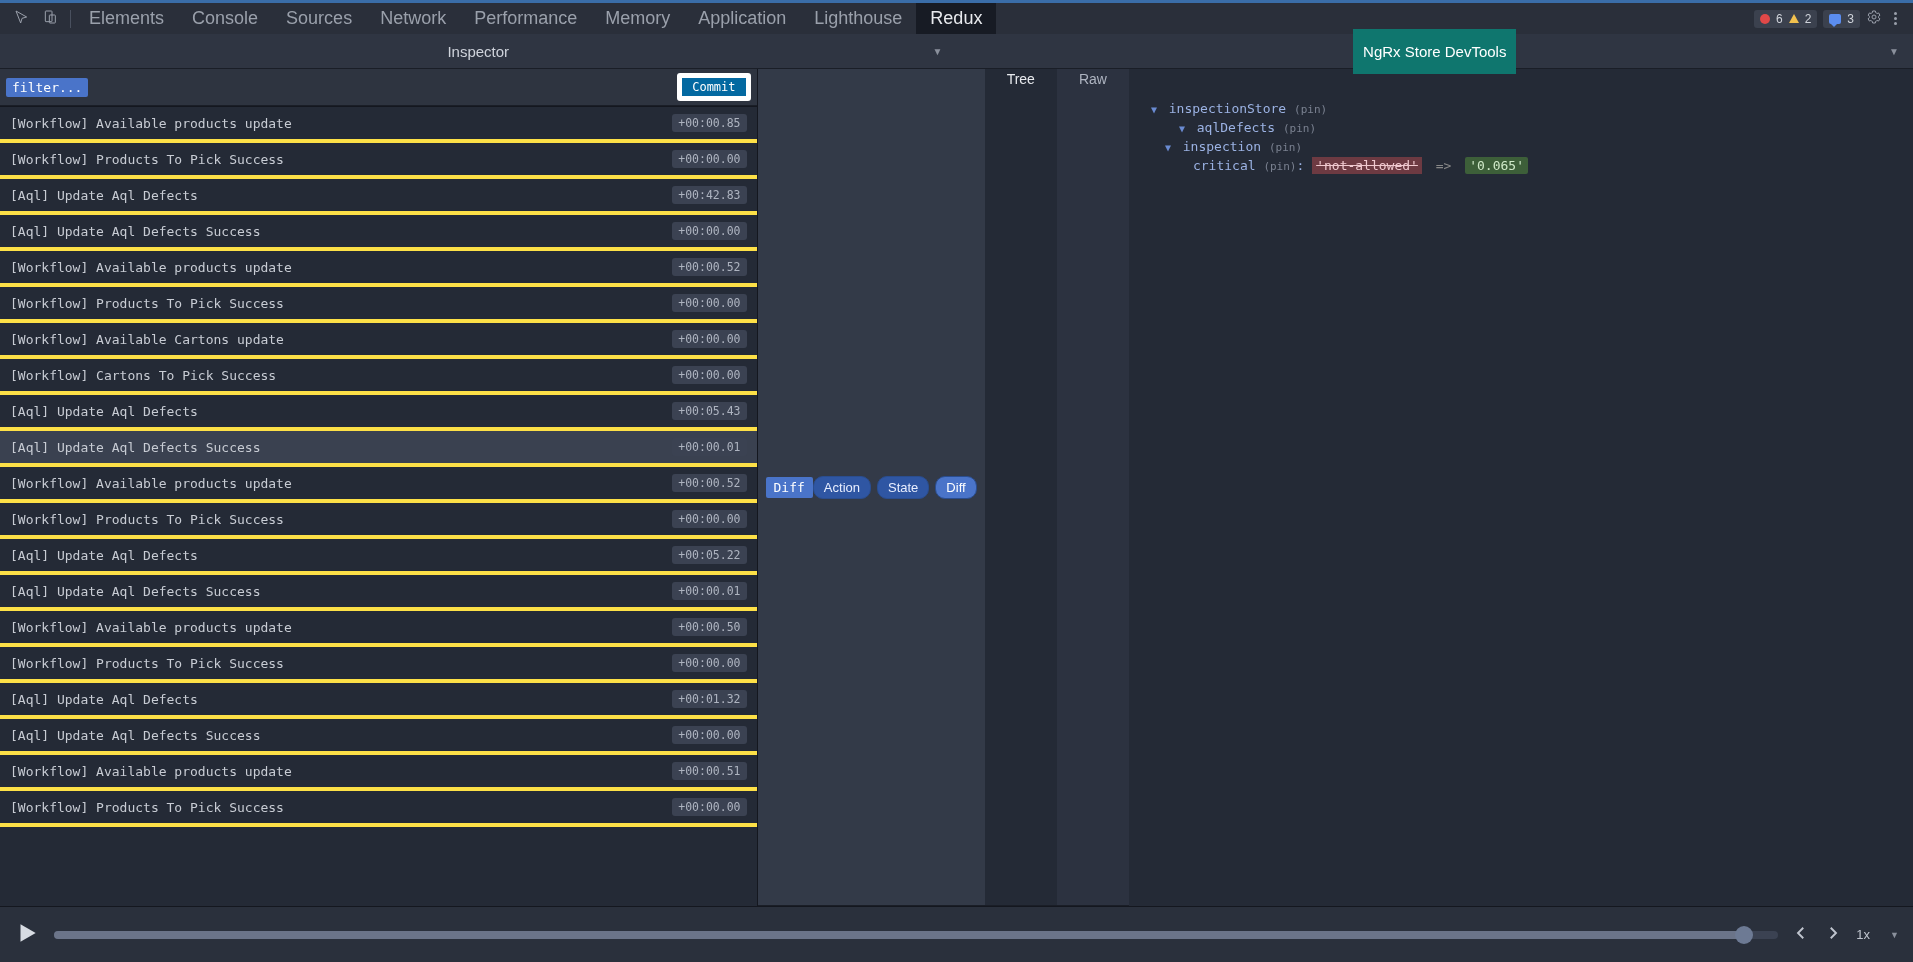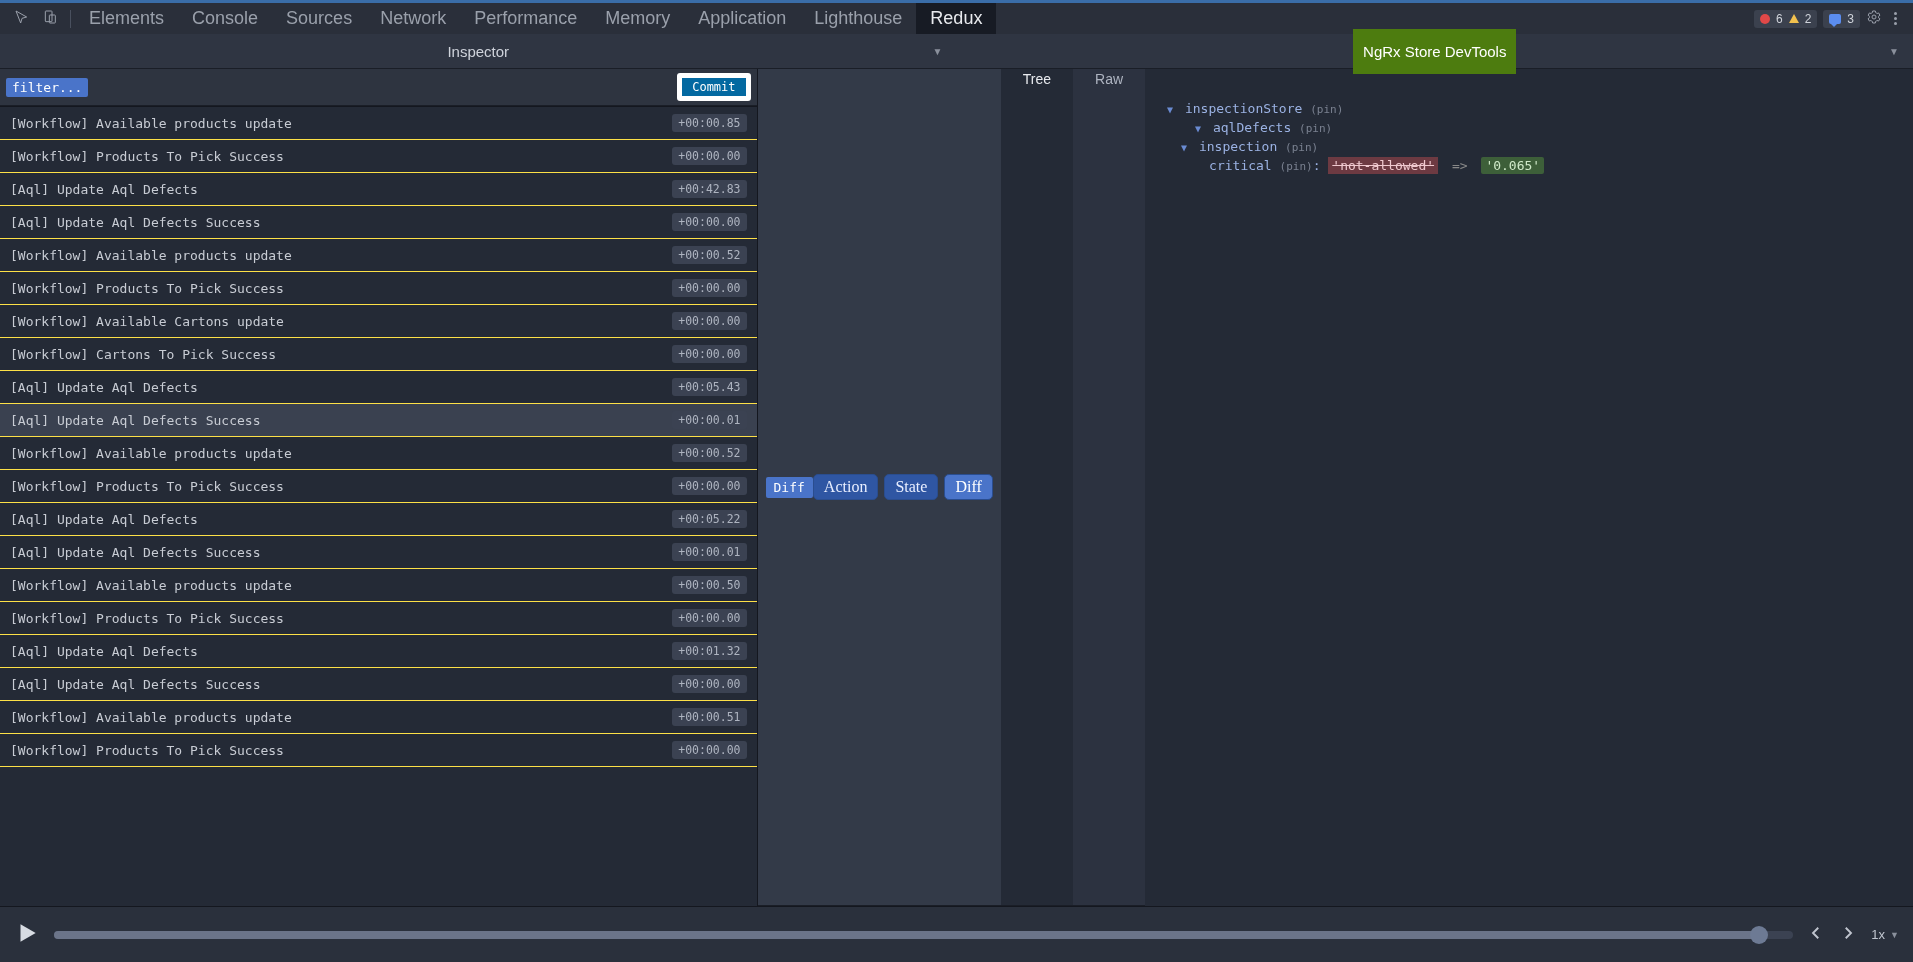--- a/index.html
+++ b/index.html
@@ -23,45 +23,45 @@
   .chat-ico:after { content: ""; position: absolute; left: 2px; bottom: -3px; width: 0; height: 0; border-left: 3px solid transparent; border-right: 3px solid transparent; border-top: 3px solid #5b8def;}
   .gear { width: 16px; height: 16px; color: #9aa0ab; }
   .kebab { display: flex; flex-direction: column; gap: 2px; padding: 0 6px; cursor: pointer; }
   .kebab span { width: 3px; height: 3px; background: #9aa0ab; border-radius: 50%; }
   
   
   .sub-header { height: 35px; background: #2f3542; display: flex; border-bottom: 1px solid #1a1e27;}
   .sub-left, .sub-right { display: flex; align-items: center; justify-content: center; position: relative; }
   .sub-left { flex: 0 0 50%; color: #cfd3db; font-size: 15px; }
   .sub-right { flex: 1; }
-  .sub-right-label { background: #4d7c0f; color: #fff; padding: 14px 10px; font-size: 15px; }
+  .sub-right-label { background: #0f766e; color: #fff; padding: 14px 10px; font-size: 15px; }
   .sub-caret { position: absolute; right: 14px; color: #8a909c; font-size: 10px; }
   
   
   .main { display: flex; height: calc(100% - 34px - 35px - 56px); }
   .left-pane { flex: 0 0 39.6%; display: flex; flex-direction: column; border-right: 1px solid #14171f; background: #242a36; position: relative; }
   .right-pane { flex: 1; display: flex; background: #242a36; }
   
   .filter-row { display: flex; align-items: center; justify-content: space-between; padding: 4px 6px; background: #2e3440; border-bottom: 1px solid #1a1e27; }
   .filter-label { background: #4a74c9; color: #fff; padding: 2px 6px; font-family: Consolas, monospace; font-size: 13px; border-radius: 2px;}
   .commit-btn { background: #0369a1; color: #fff; padding: 2px 10px; border: 5px solid #ffffff; border-radius: 3px; font-family: Consolas, monospace; font-size: 12px; cursor: pointer;}
   
   .action-scroll { flex: 1; overflow-y: scroll; }
   .action-scroll::-webkit-scrollbar { width: 14px; background: #2e3440; }
   .action-scroll::-webkit-scrollbar-thumb { background: #5a6172; border: 3px solid #2e3440; border-radius: 7px;}
-  .action-row { display: flex; align-items: center; justify-content: space-between; padding: 7px 10px; border-bottom: 1px solid #fde047; font-family: Consolas, monospace; font-size: 13px; color: #c8ccd4; cursor: pointer; }
+  .action-row { display: flex; align-items: center; justify-content: space-between; padding: 7px 10px; border-bottom: 4px solid #fde047; font-family: Consolas, monospace; font-size: 13px; color: #c8ccd4; cursor: pointer; }
   .action-row.cut { border-top: 1px solid #14171f; }
   .action-row.sel { background: #3a4150; }
   .action-time { background: #3b4252; color: #aeb4c0; padding: 2px 6px; border-radius: 3px; font-size: 11.5px; }
   
   
   .diff-header { display: flex; align-items: center; justify-content: space-between; padding: 6px 8px; background: #333a48; border-bottom: 1px solid #1a1e27; }
   .diff-badge { background: #4a74c9; color: #fff; padding: 3px 8px; font-family: Consolas, monospace; font-size: 13px; border-radius: 2px; }
   .asd-group { display: flex; gap: 6px; }
-  .asd-btn { padding: 3px 10px; border-radius: 5px; border: 1px solid #2a4d8f; background: #2f56a3; color: #e8eeff; font-family: Liberation Serif, serif; font-size: 16px; cursor: pointer;}
+  .asd-btn { padding: 3px 10px; border-radius: 10px; border: 1px solid #2a4d8f; background: #2f56a3; color: #e8eeff; font-family: Liberation Sans, sans-serif; font-size: 13px; cursor: pointer;}
   .asd-btn.active { background: #4a74c9; color: #fff; }
   
   .tree-raw { display: flex; background: #2c3240; border-bottom: 1px solid #1a1e27; }
   .tr-tab { padding: 2px 22px; color: #aeb4c0; cursor: pointer; font-size: 14px; }
   .tr-tab.active { background: #242a36; color: #e8eaee; }
   
   .tree-body { flex: 1; padding: 10px 8px; font-family: Consolas, monospace; font-size: 13px; overflow: auto;}
   .tree-line { padding: 2px 0; white-space: nowrap; }
   .tree-caret { color: #6a8bd2; margin-right: 4px; cursor: pointer; font-size: 10px;}
   .tree-key { color: #9bb2e3; }
@@ -75,21 +75,21 @@
   .ind4 { padding-left: 56px; }
   
   
   .playbar { height: 56px; background: #2a303c; display: flex; align-items: center; padding: 0 14px; gap: 14px; border-top: 1px solid #14171f;}
   .play-btn svg { width: 26px; height: 26px; fill: #d8dce3; }
   .slider-wrap { flex: 1; position: relative; height: 8px; background: #3b4252; border-radius: 4px; }
   .slider-fill { position: absolute; left: 0; top: 0; bottom: 0; width: 98%; background: #6b7489; border-radius: 4px; }
   .slider-thumb { position: absolute; left: 98%; top: 50%; width: 18px; height: 18px; background: #6d7a94; border-radius: 50%; transform: translate(-50%,-50%); }
   .nav-arrows { display: flex; gap: 14px; }
   .nav-arrows svg { width: 18px; height: 18px; stroke: #c0c5cf; fill: none; stroke-width: 2.5; cursor: pointer;}
-  .speed { color: #c0c5cf; font-size: 13px; display: flex; align-items: center; gap: 5px;}
+  .speed { color: #c0c5cf; font-size: 13px; display: flex; align-items: center; gap: 20px;}
   .speed-caret { font-size: 9px; color: #8a909c; }
 </style>
 </head>
 <body>
 
 <div class="dt-top">
   <div class="dt-left-icons">
     <span>
       <svg viewBox="0 0 24 24">
           <path d="M3 3l7 18 2-7 7-2z" stroke-width="1.5"></path>

